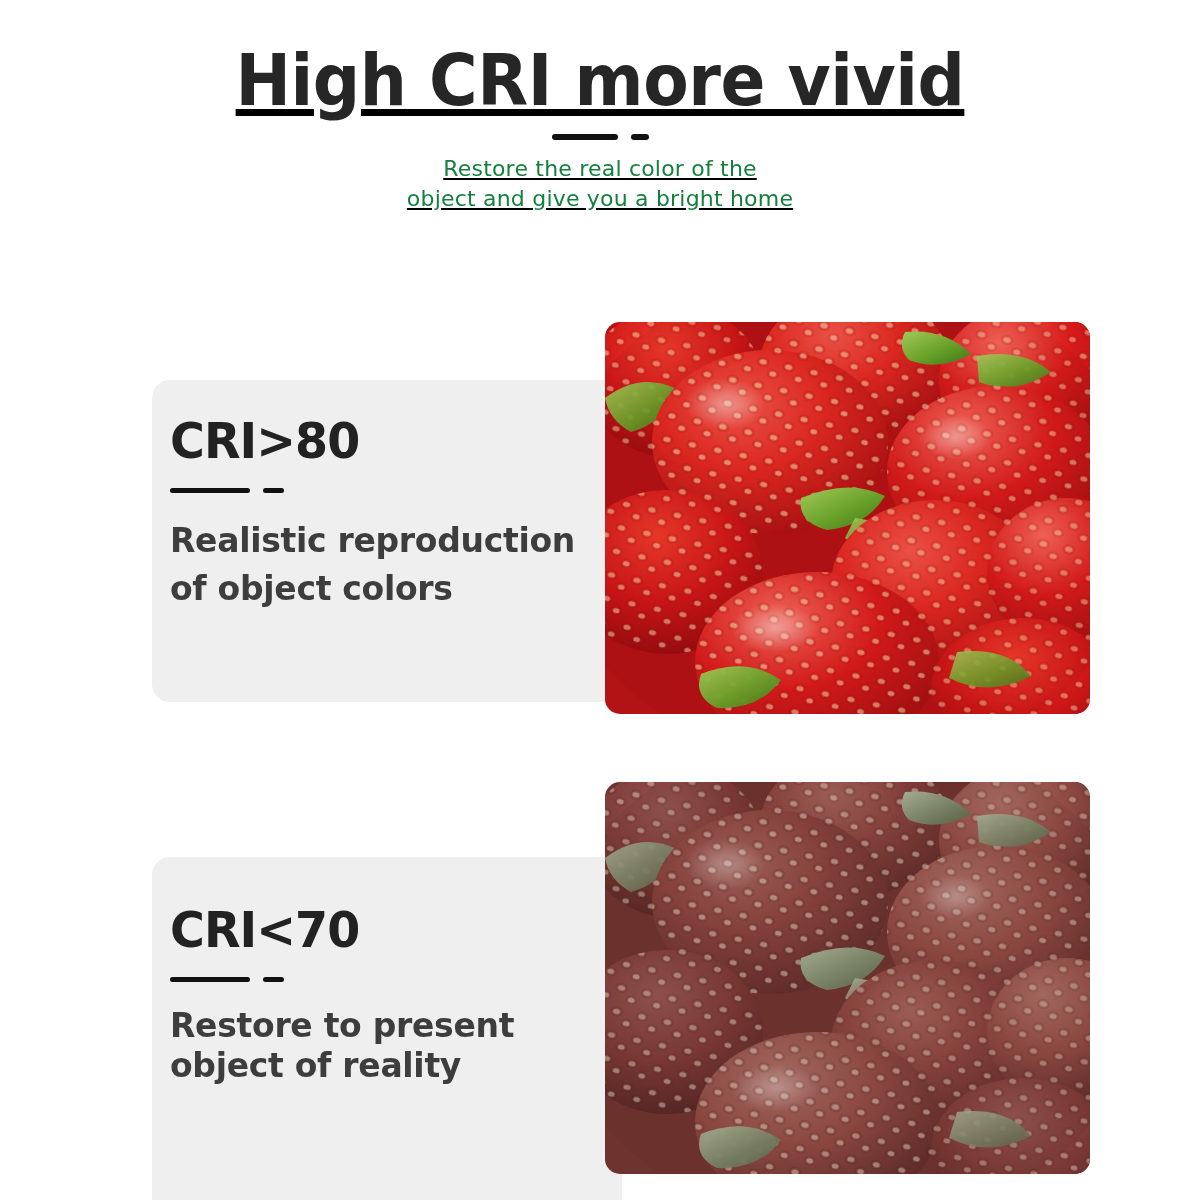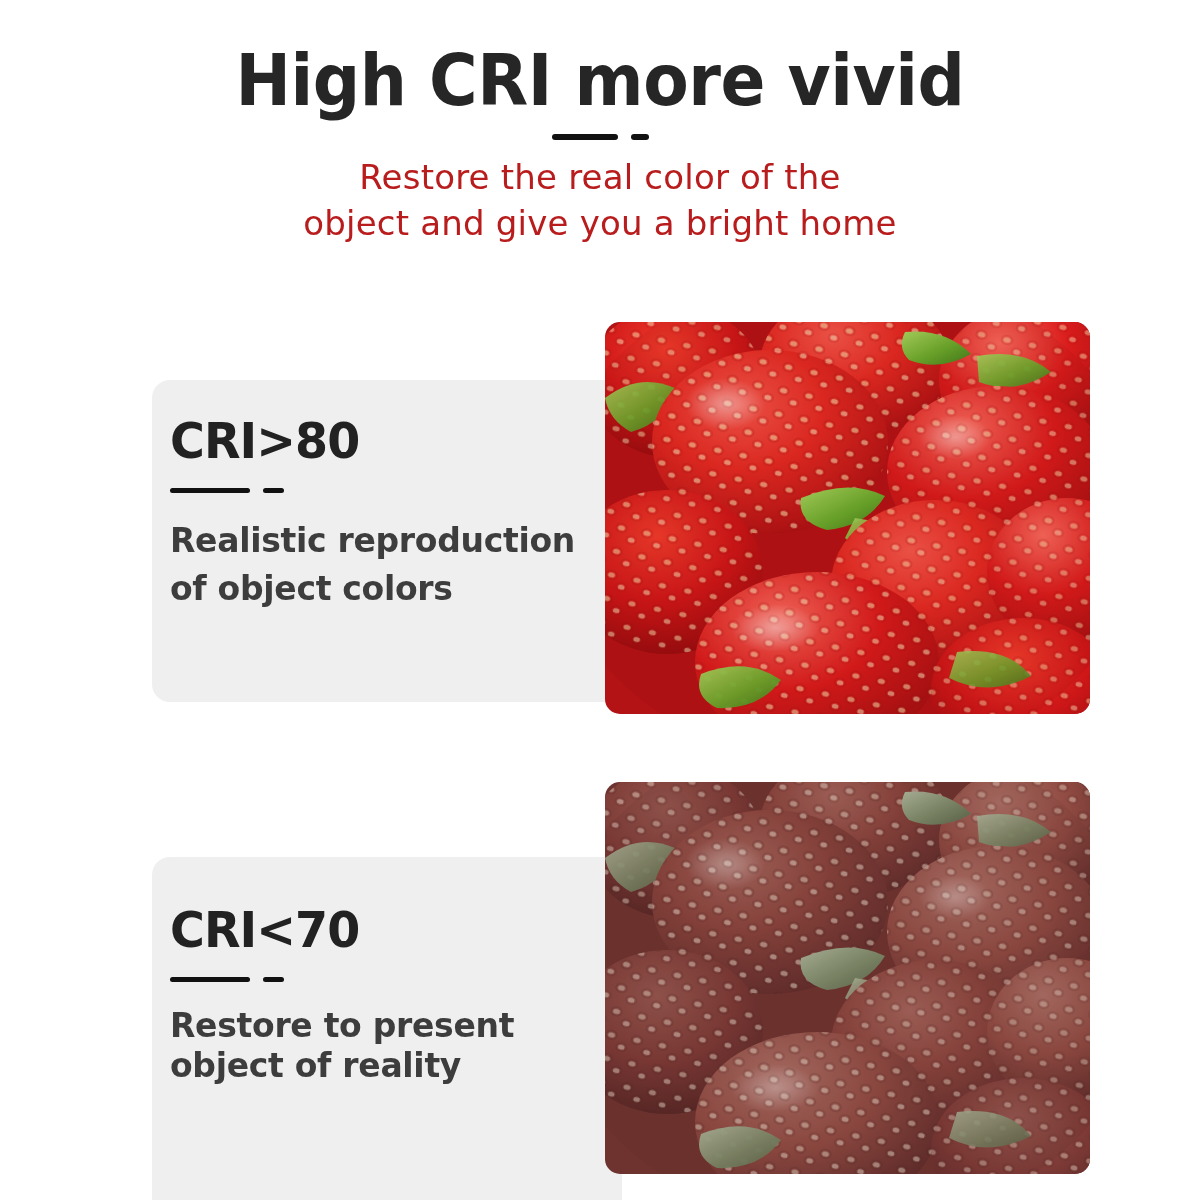--- a/index.html
+++ b/index.html
@@ -15,20 +15,21 @@
     position: relative;
   }
 
   
   .header {
     position: absolute;
     top: 0;
     left: 0;
     width: 1200px;
     text-align: center;
+    text-decoration: underline;
   }
   .page-title {
     margin: 0;
     padding-top: 44px;
     font-size: 72px;
     line-height: 1.0;
     font-weight: 700;
     letter-spacing: -0.5px;
     color: #262626;
     font-family: "DejaVu Sans", sans-serif;
@@ -55,23 +56,23 @@
     height: 6px;
     background: #111111;
     border-radius: 3px;
   }
   .header-divider {
     margin-top: 18px;
     margin-bottom: 14px;
   }
 
   .subtitle {
-    font-size: 34px;
+    font-size: 22px;
     line-height: 1.36;
-    color: #b91c1c;
+    color: #15803d;
     font-weight: 400;
     font-family: "DejaVu Sans", sans-serif;
     letter-spacing: 0.2px;
   }
   .subtitle span { display: block; }
 
   
   .block {
     position: absolute;
     left: 0;

